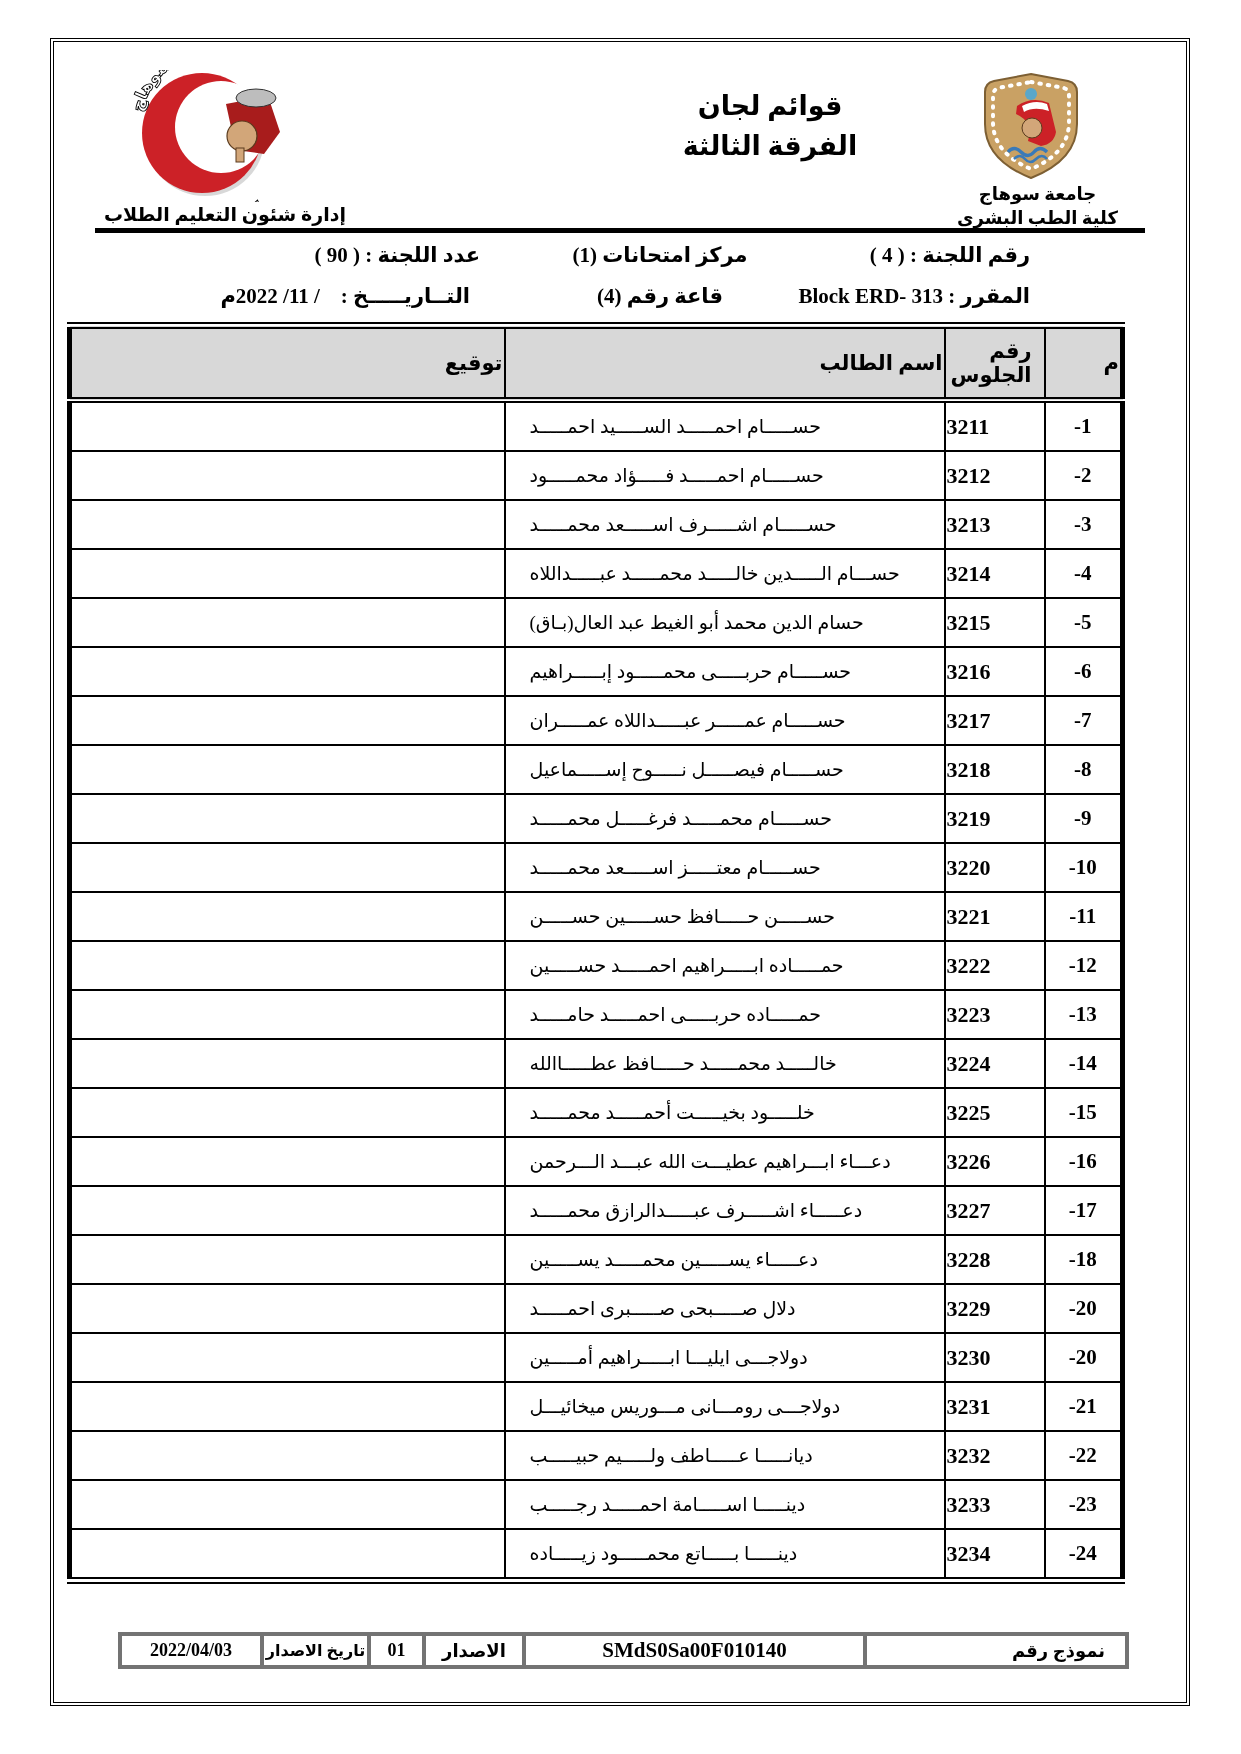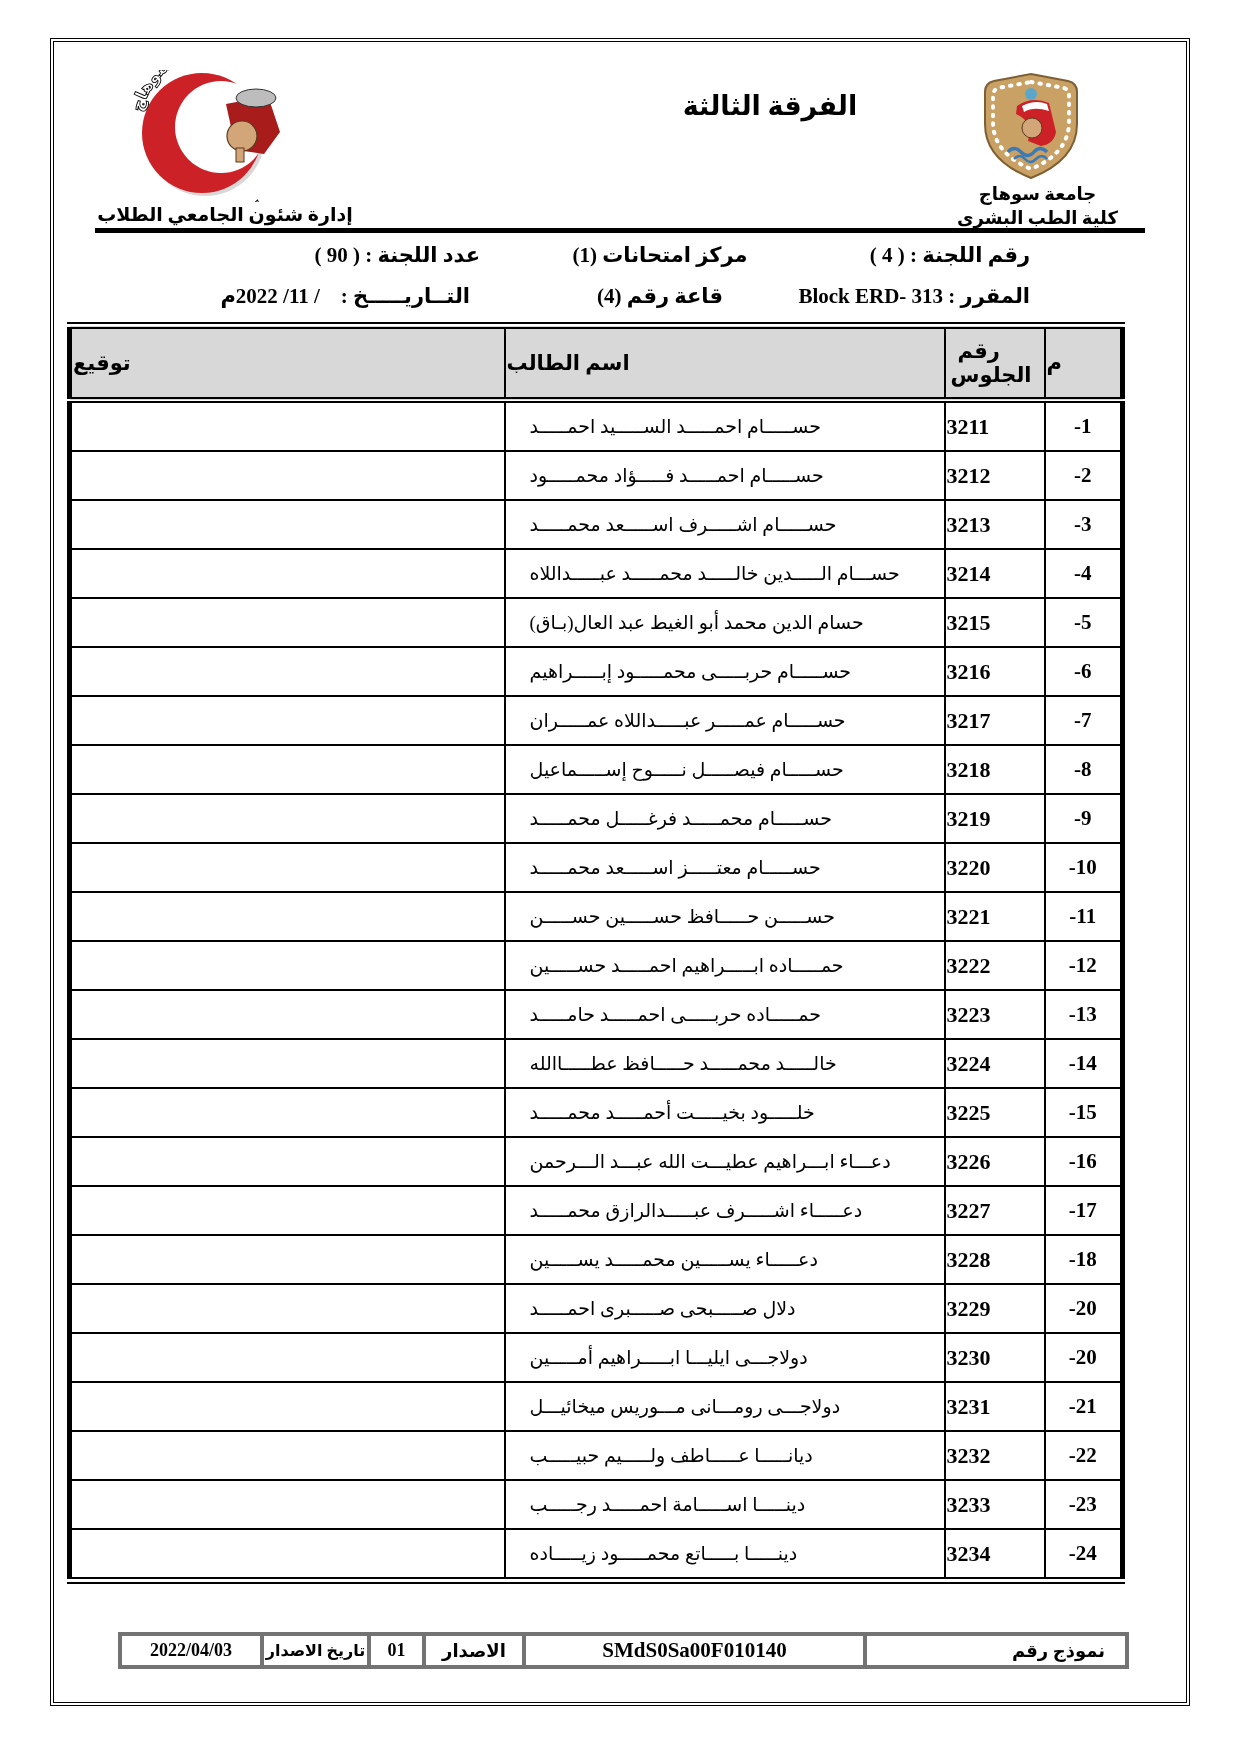--- a/index.html
+++ b/index.html
@@ -31,21 +31,21 @@
   .info-left2{position:absolute;right:771px;direction:rtl;white-space:pre;}
   
   table.students{
     position:absolute;left:67px;top:322px;width:1053px;
     border-collapse:collapse;direction:rtl;table-layout:fixed;
     border:5px solid #000;border-top:7px double #000;border-bottom:7px double #000;
   }
   table.students th, table.students td{border:2px solid #000;}
   table.students thead th{
     background:#d8d8d8;height:66px;font-weight:bold;font-size:21px;
-    border-bottom:6px double #000;vertical-align:middle;text-align:left;line-height:1.15;
+    border-bottom:6px double #000;vertical-align:middle;text-align:right;line-height:1.15;
   }
   th.h-seat{font-size:20px;padding:0 12px;}
   table.students tbody td{height:45px;vertical-align:middle;}
   td.c-no{direction:ltr;text-align:center;font-weight:bold;font-size:21px;font-family:"Liberation Serif",serif;}
   td.c-seat{text-align:left;font-weight:bold;font-size:22px;font-family:"Liberation Serif",serif;}
   td.c-name{
     text-align:left;padding:0 24px;font-weight:normal;font-size:19px;
     white-space:nowrap;overflow:hidden;direction:rtl;
   }
   td.c-sign{background:#fff;}
@@ -97,23 +97,24 @@
   <circle cx="60" cy="58" r="10" fill="#d2a679" stroke="#5a3b1e" stroke-width="1"></circle>
   <path d="M36,82 q6,-7 13,0 t13,0 t13,0" fill="none" stroke="#3a7ab8" stroke-width="3.4"></path>
   <path d="M42,89 q6,-6 11,0 t11,0 t11,0" fill="none" stroke="#3a7ab8" stroke-width="2.6"></path>
 </svg>
 
 <div class="abs org-right">
   <div>جامعة سوهاج</div>
   <div>كلية الطب البشرى</div>
 </div>
 
-<div class="abs org-left">إدارة شئون الجامعي الطلاب</div>
+<div class="abs org-left">إدارة شئون التعليم الطلاب</div>
 
 <div class="abs title-block">
+  <div class="title-line">قوائم لجان</div>
   <div class="title-line">الفرقة الثالثة</div>
 </div>
 
 <div class="abs divider"></div>
 
 <div class="info-row info1">
   <span class="info-right">رقم اللجنة : ( 4 )</span>
   <span class="info-center">مركز امتحانات (1)</span>
   <span class="info-left1">عدد اللجنة : ( 90 )</span>
 </div>

